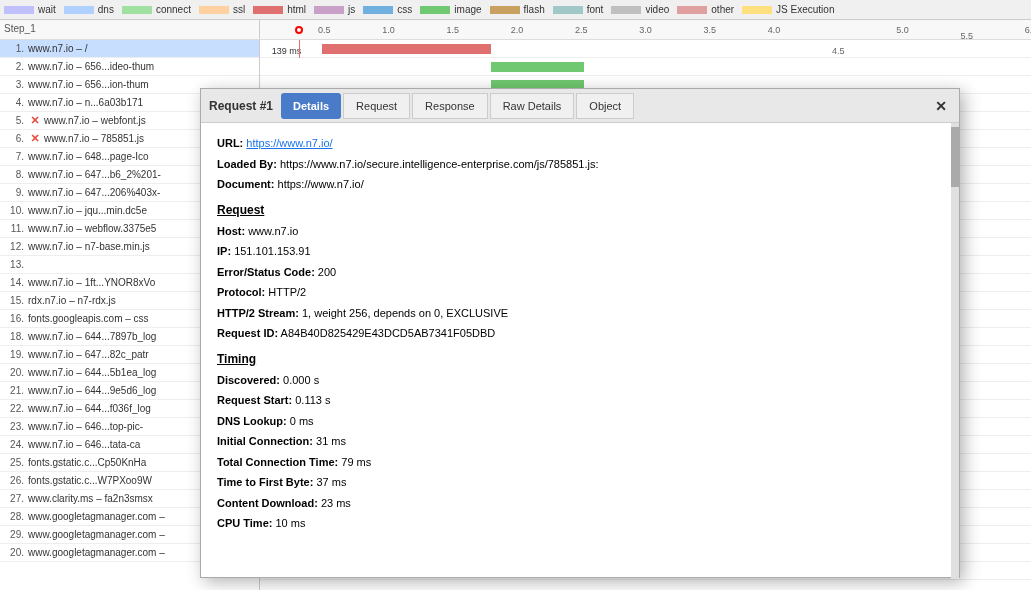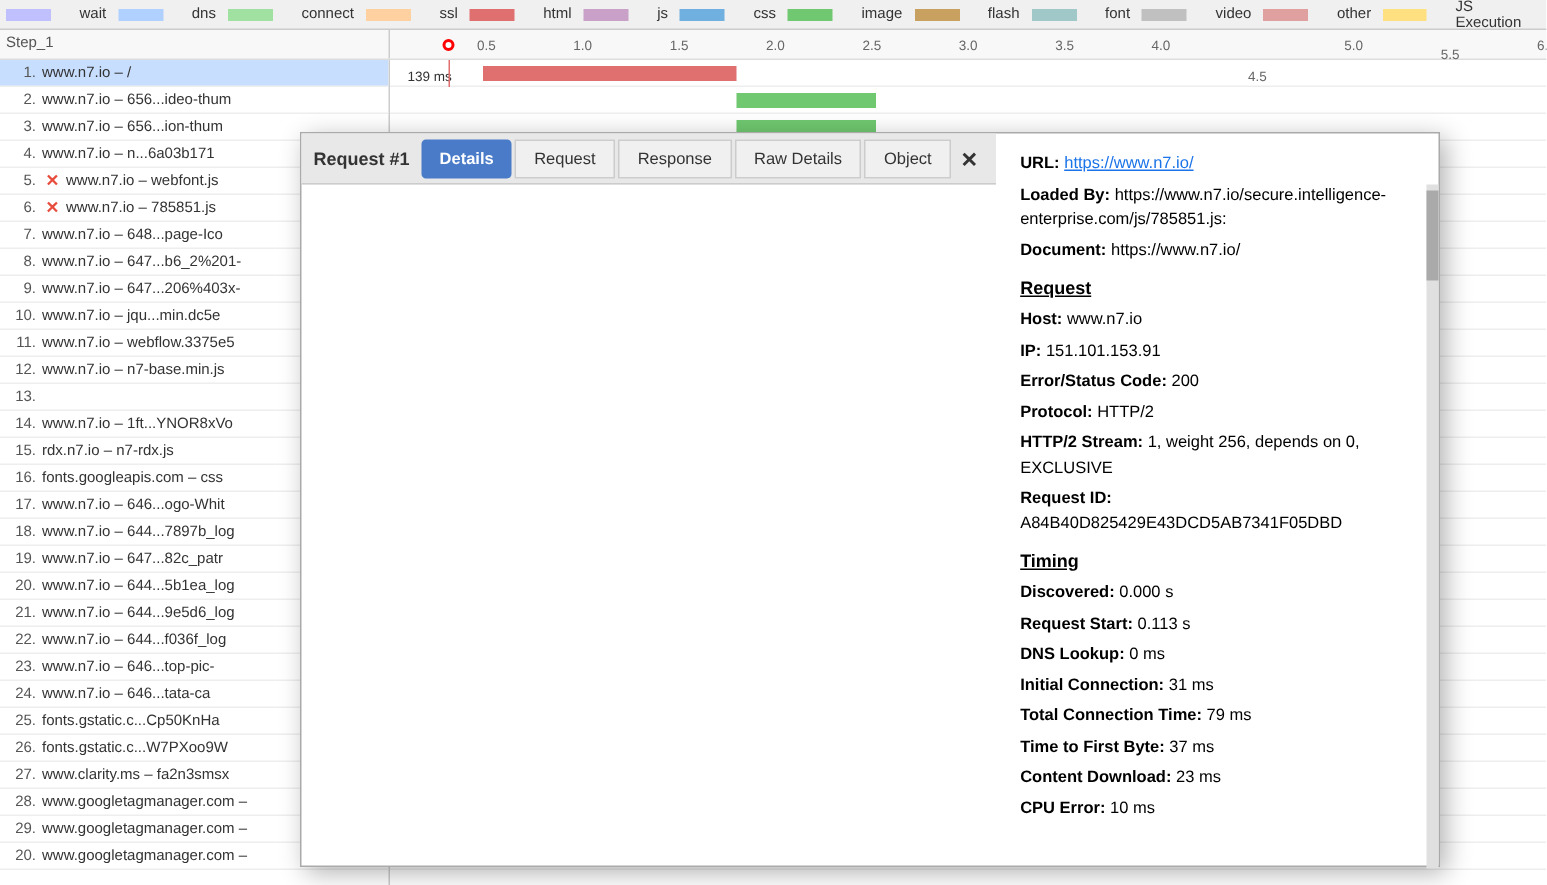--- a/index.html
+++ b/index.html
@@ -19,21 +19,21 @@
       align-items: center;
       height: 20px;
       background: #f0f0f0;
       border-bottom: 1px solid #ccc;
       padding: 0 4px;
       gap: 8px;
     }
     .legend-item {
       display: flex;
       align-items: center;
-      gap: 19px;
+      gap: 4px;
       font-size: 10px;
       color: #333;
       justify-content: flex-end;
     }
     .legend-color {
       width: 30px;
       height: 8px;
       display: inline-block;
     }
 
@@ -147,21 +147,21 @@
       position: absolute;
       top: 88px;
       left: 200px;
       width: 760px;
       height: 490px;
       background: #fff;
       border: 1px solid #aaa;
       box-shadow: 4px 4px 16px rgba(0,0,0,0.3);
       z-index: 100;
       display: flex;
-      flex-direction: row;
+      flex-direction: column;
     }
     .modal-header {
       display: flex;
       align-items: center;
       background: #e8e8e8;
       border-bottom: 1px solid #ccc;
       height: 34px;
       padding: 0 8px;
       gap: 0;
     }
@@ -386,24 +386,20 @@
       </div>
       <div class="request-row">
         <span class="row-number">15.</span>
         <span class="row-name">rdx.n7.io – n7-rdx.js</span>
       </div>
       <div class="request-row">
         <span class="row-number">16.</span>
         <span class="row-name">fonts.googleapis.com – css</span>
       </div>
       <div class="request-row">
-        <span class="row-number">17.</span>
-        <span class="row-name">www.n7.io – 646...ogo-Whit</span>
-      </div>
-      <div class="request-row">
         <span class="row-number">18.</span>
         <span class="row-name">www.n7.io – 644...7897b_log</span>
       </div>
       <div class="request-row">
         <span class="row-number">19.</span>
         <span class="row-name">www.n7.io – 647...82c_patr</span>
       </div>
       <div class="request-row">
         <span class="row-number">20.</span>
         <span class="row-name">www.n7.io – 644...5b1ea_log</span>
@@ -622,21 +618,21 @@
     </div>
     <div class="detail-line">
       <strong>Time to First Byte:</strong>
       <span>37 ms</span>
     </div>
     <div class="detail-line">
       <strong>Content Download:</strong>
       <span>23 ms</span>
     </div>
     <div class="detail-line">
-      <strong>CPU Error:</strong>
+      <strong>CPU Time:</strong>
       <span>10 ms</span>
     </div>
   </div>
 
   <div class="modal-scrollbar">
     <div class="modal-scrollbar-thumb"></div>
   </div>
 </div>
 
 </body></html>

